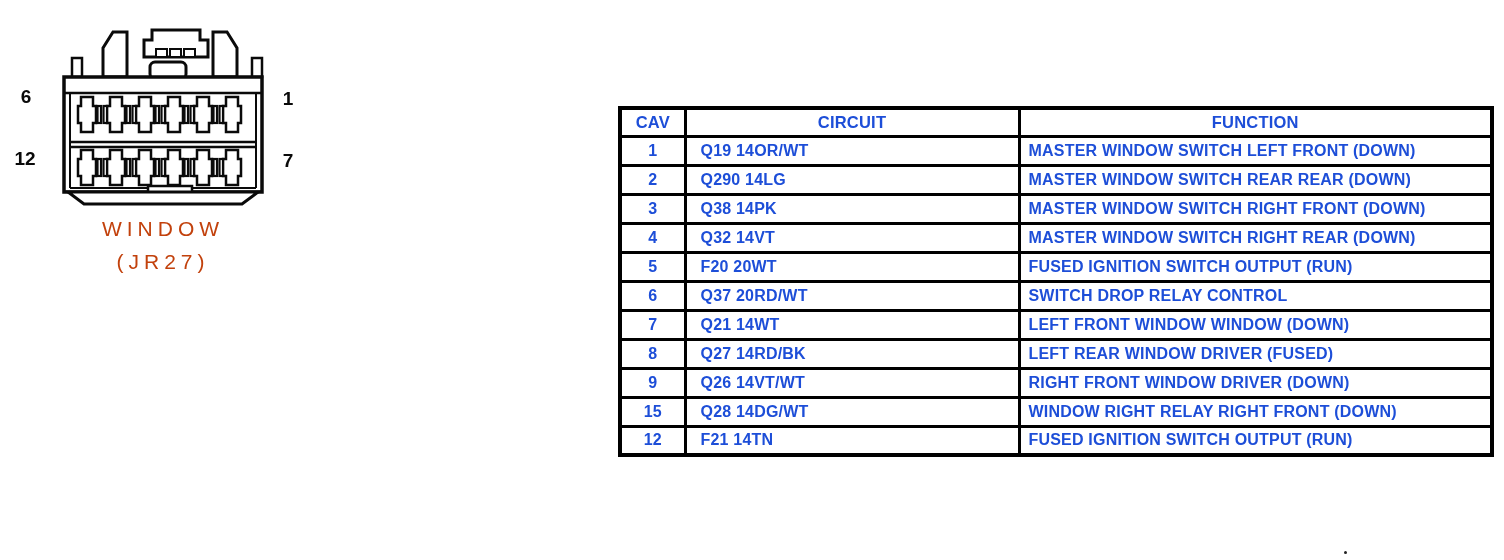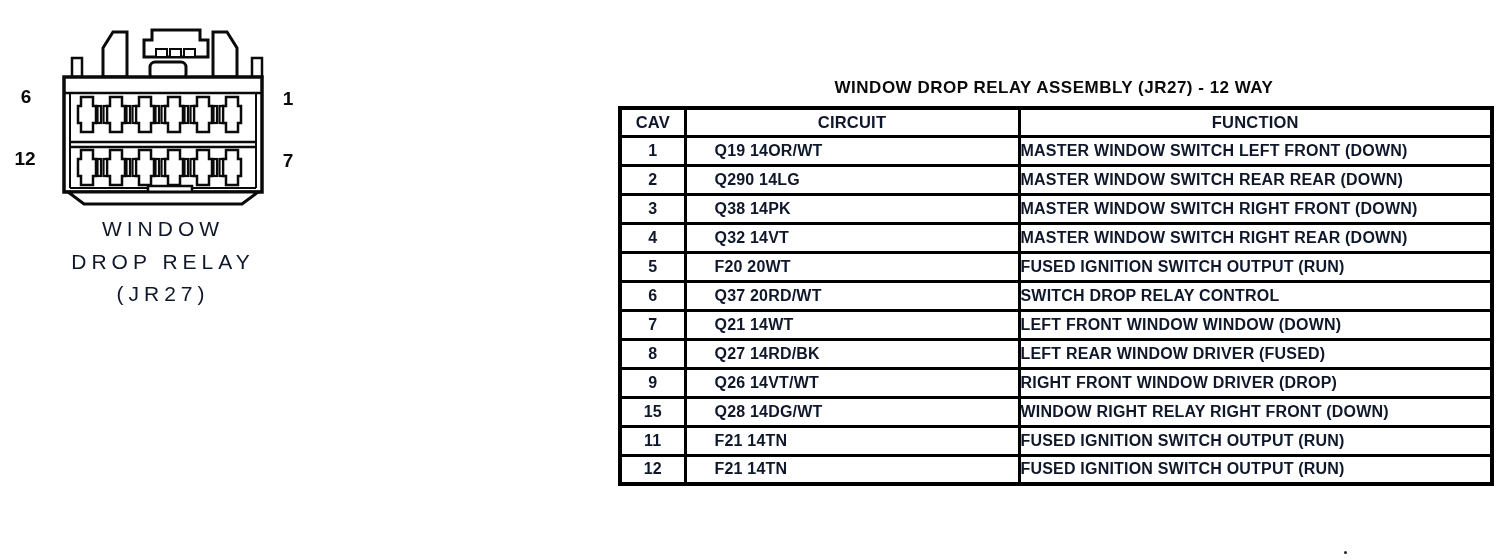--- a/index.html
+++ b/index.html
@@ -38,21 +38,21 @@
   .pin-7  { left: 274px; top: 150px; width: 28px; }
   .connector-caption {
     position: absolute;
     left: 48px;
     top: 213px;
     width: 230px;
     text-align: center;
     font-size: 21px;
     letter-spacing: 5px;
     line-height: 32.5px;
-    color: #0f172a;
+    color: #c2410c;
   }
   
   .table-title {
     position: absolute;
     left: 618px;
     top: 78px;
     width: 872px;
     text-align: center;
     font-size: 17px;
     font-weight: bold;
@@ -70,27 +70,27 @@
   }
   table.pinout th, table.pinout td {
     border: 3px solid #000;
     font-size: 16px;
     font-weight: bold;
     letter-spacing: 0.2px;
     white-space: nowrap;
     overflow: hidden;
     vertical-align: middle;
     background: #fff;
-    color: #0f172a;
+    color: #1d4ed8;
   }
   table.pinout th { height: 28px; text-align: center; font-size: 16.5px; }
   table.pinout td { height: 29px; }
   td.cav { text-align: center; }
-  td.circuit { text-align: left; padding-left: 28px; font-size: 16.5px; }
-  td.func { text-align: left; padding-left: 0; font-size: 16.5px; }
+  td.circuit { text-align: left; padding-left: 14px; font-size: 16.5px; }
+  td.func { text-align: left; padding-left: 8px; font-size: 16.5px; }
   .speckle {
     position: absolute;
     width: 3px; height: 3px;
     background: #222;
     border-radius: 50%;
   }
 </style>
 </head>
 <body>
 
@@ -161,25 +161,23 @@
     </g>
   </svg>
 
   <div class="pin-label pin-6">6</div>
   <div class="pin-label pin-1">1</div>
   <div class="pin-label pin-12">12</div>
   <div class="pin-label pin-7">7</div>
 
   <div class="connector-caption">
     <div>WINDOW</div>
-    <div>DROP RELAY</div>
     <div>(JR27)</div>
   </div>
 
-  <div class="table-title">WINDOW DROP RELAY ASSEMBLY (JR27) - 12 WAY</div>
 
   <table class="pinout">
     <colgroup>
         <col style="width:65px">
         <col style="width:334px">
         <col style="width:473px">
       </colgroup>
     <thead>
       <tr>
         <th>CAV</th>
@@ -224,33 +222,28 @@
           <td class="func">LEFT FRONT WINDOW WINDOW (DOWN)</td>
         </tr>
       <tr>
           <td class="cav">8</td>
           <td class="circuit">Q27 14RD/BK</td>
           <td class="func">LEFT REAR WINDOW DRIVER (FUSED)</td>
         </tr>
       <tr>
           <td class="cav">9</td>
           <td class="circuit">Q26 14VT/WT</td>
-          <td class="func">RIGHT FRONT WINDOW DRIVER (DROP)</td>
+          <td class="func">RIGHT FRONT WINDOW DRIVER (DOWN)</td>
         </tr>
       <tr>
           <td class="cav">15</td>
           <td class="circuit">Q28 14DG/WT</td>
           <td class="func">WINDOW RIGHT RELAY RIGHT FRONT (DOWN)</td>
         </tr>
       <tr>
-          <td class="cav">11</td>
-          <td class="circuit">F21 14TN</td>
-          <td class="func">FUSED IGNITION SWITCH OUTPUT (RUN)</td>
-        </tr>
-      <tr>
           <td class="cav">12</td>
           <td class="circuit">F21 14TN</td>
           <td class="func">FUSED IGNITION SWITCH OUTPUT (RUN)</td>
         </tr>
     </tbody>
   </table>
 
   <div class="speckle" style="left:1344px; top:551px;"></div>
 </div>
 

